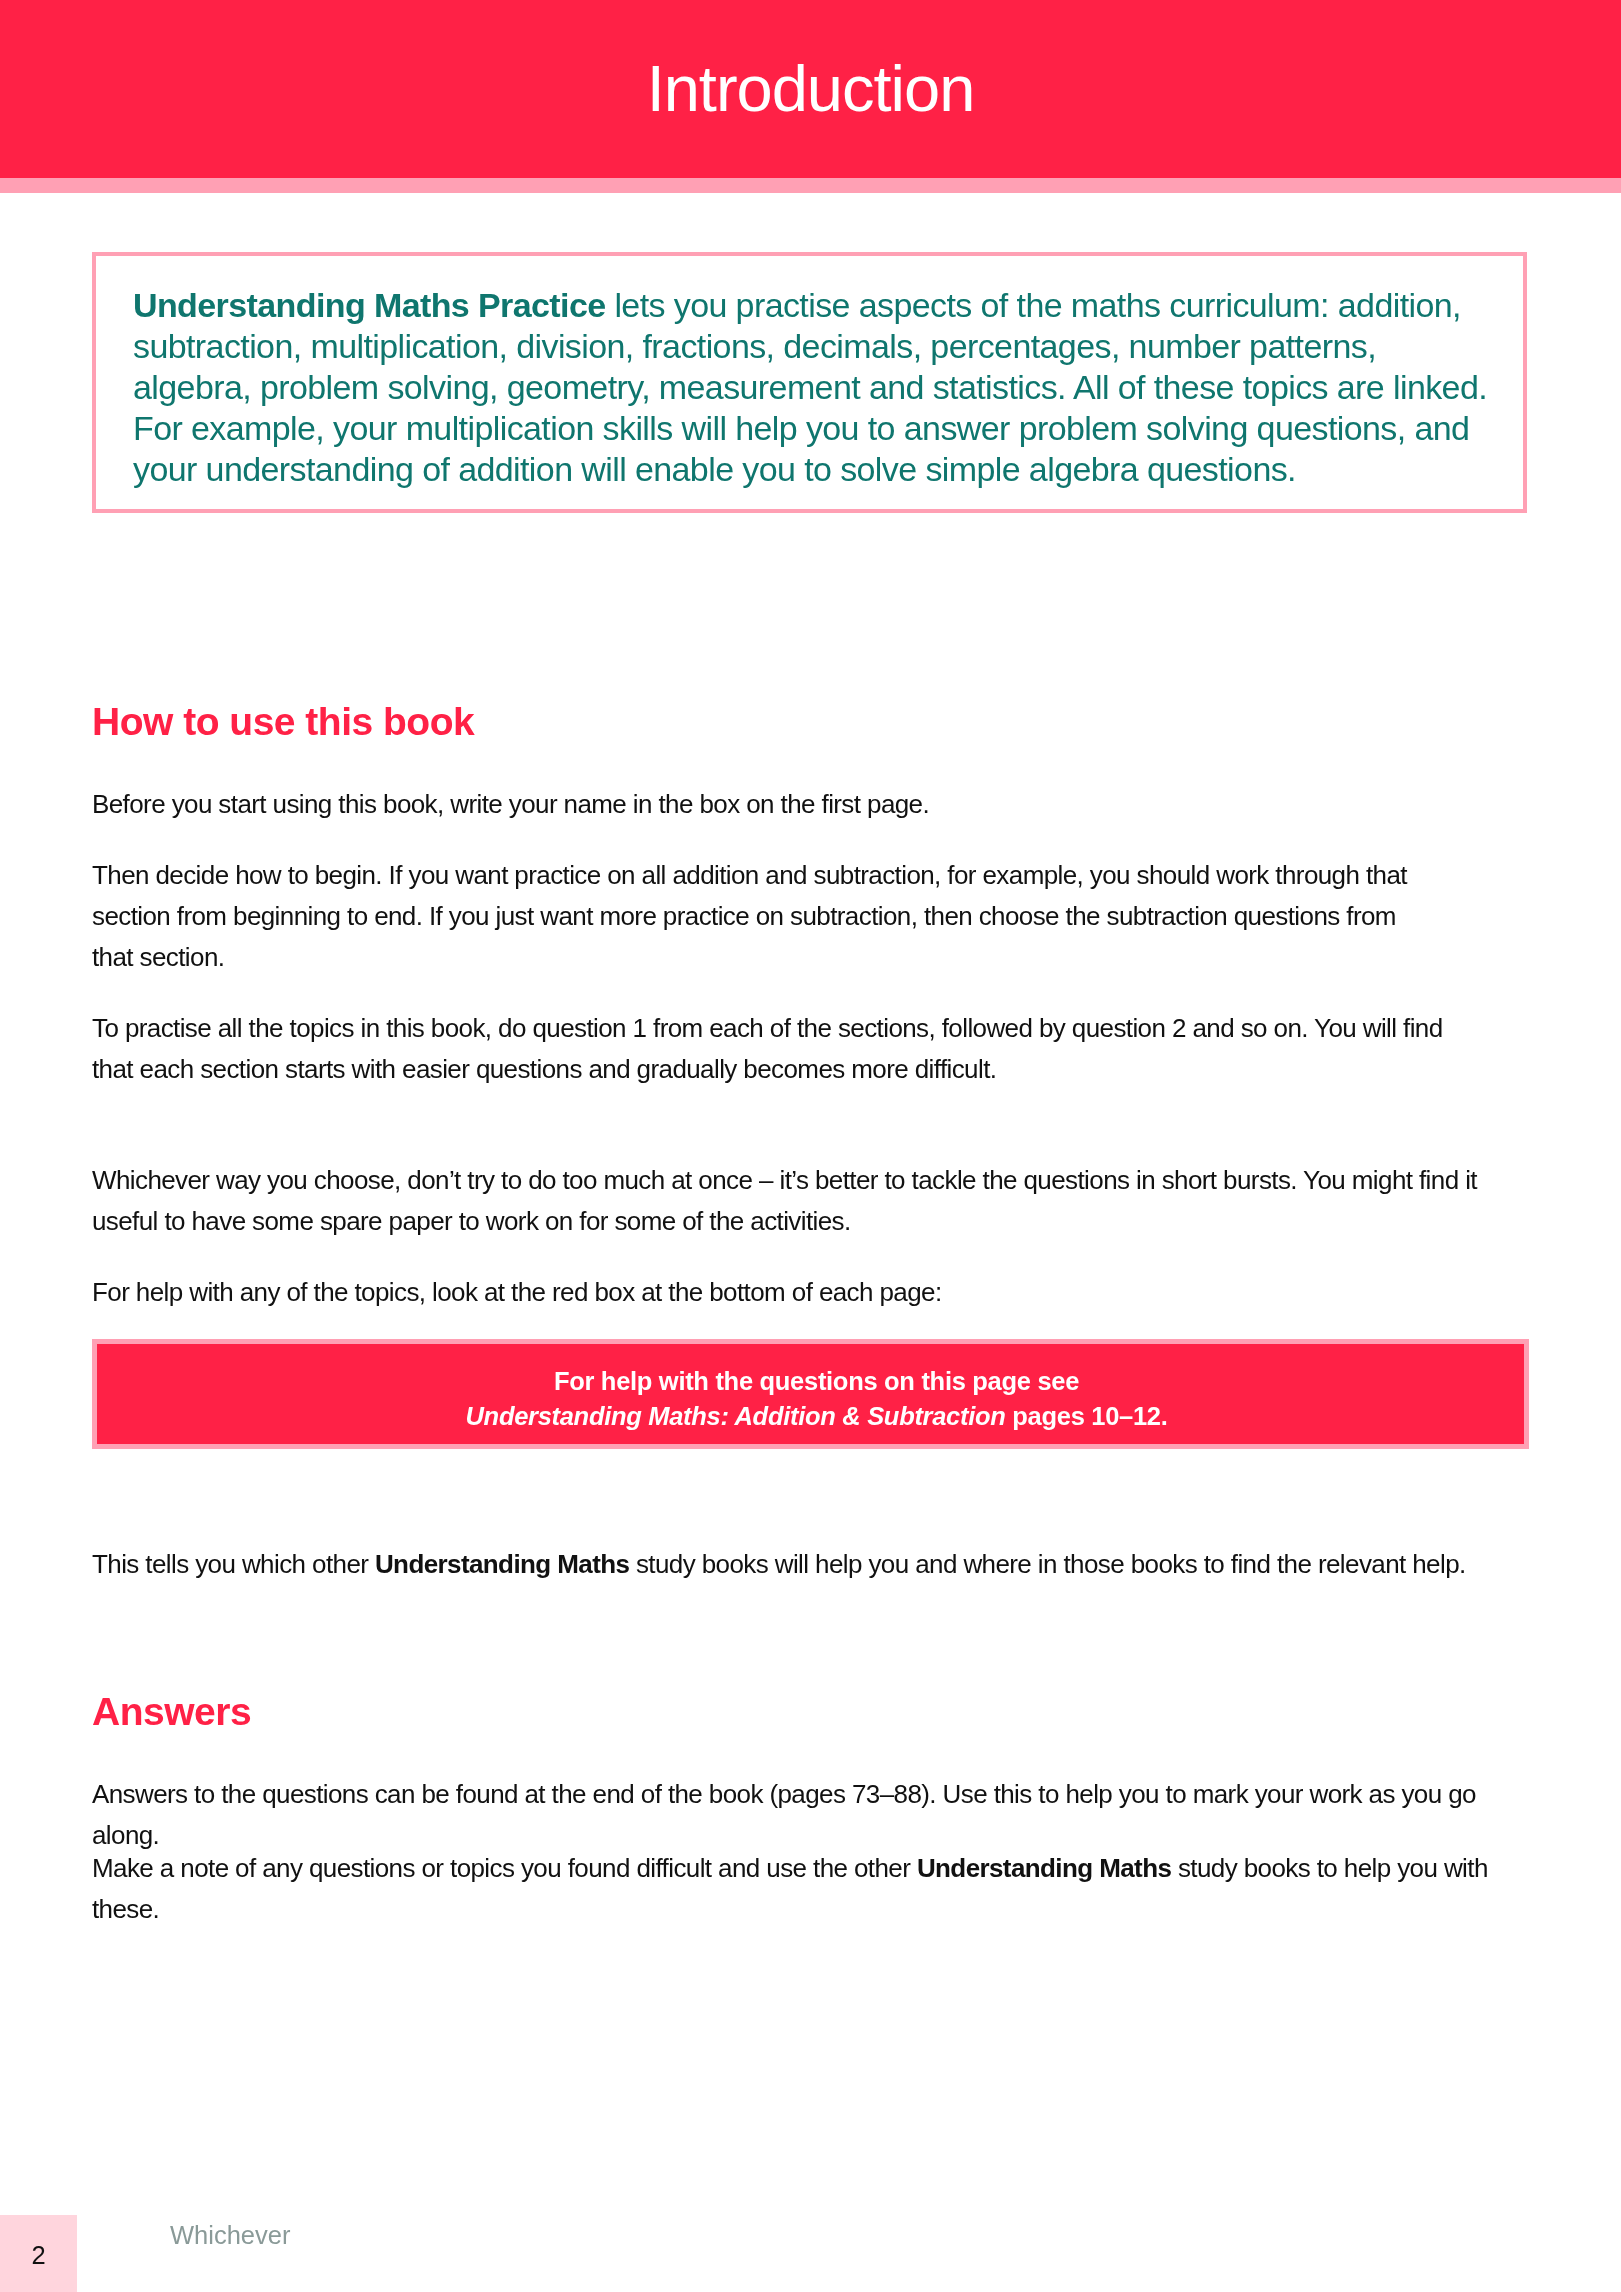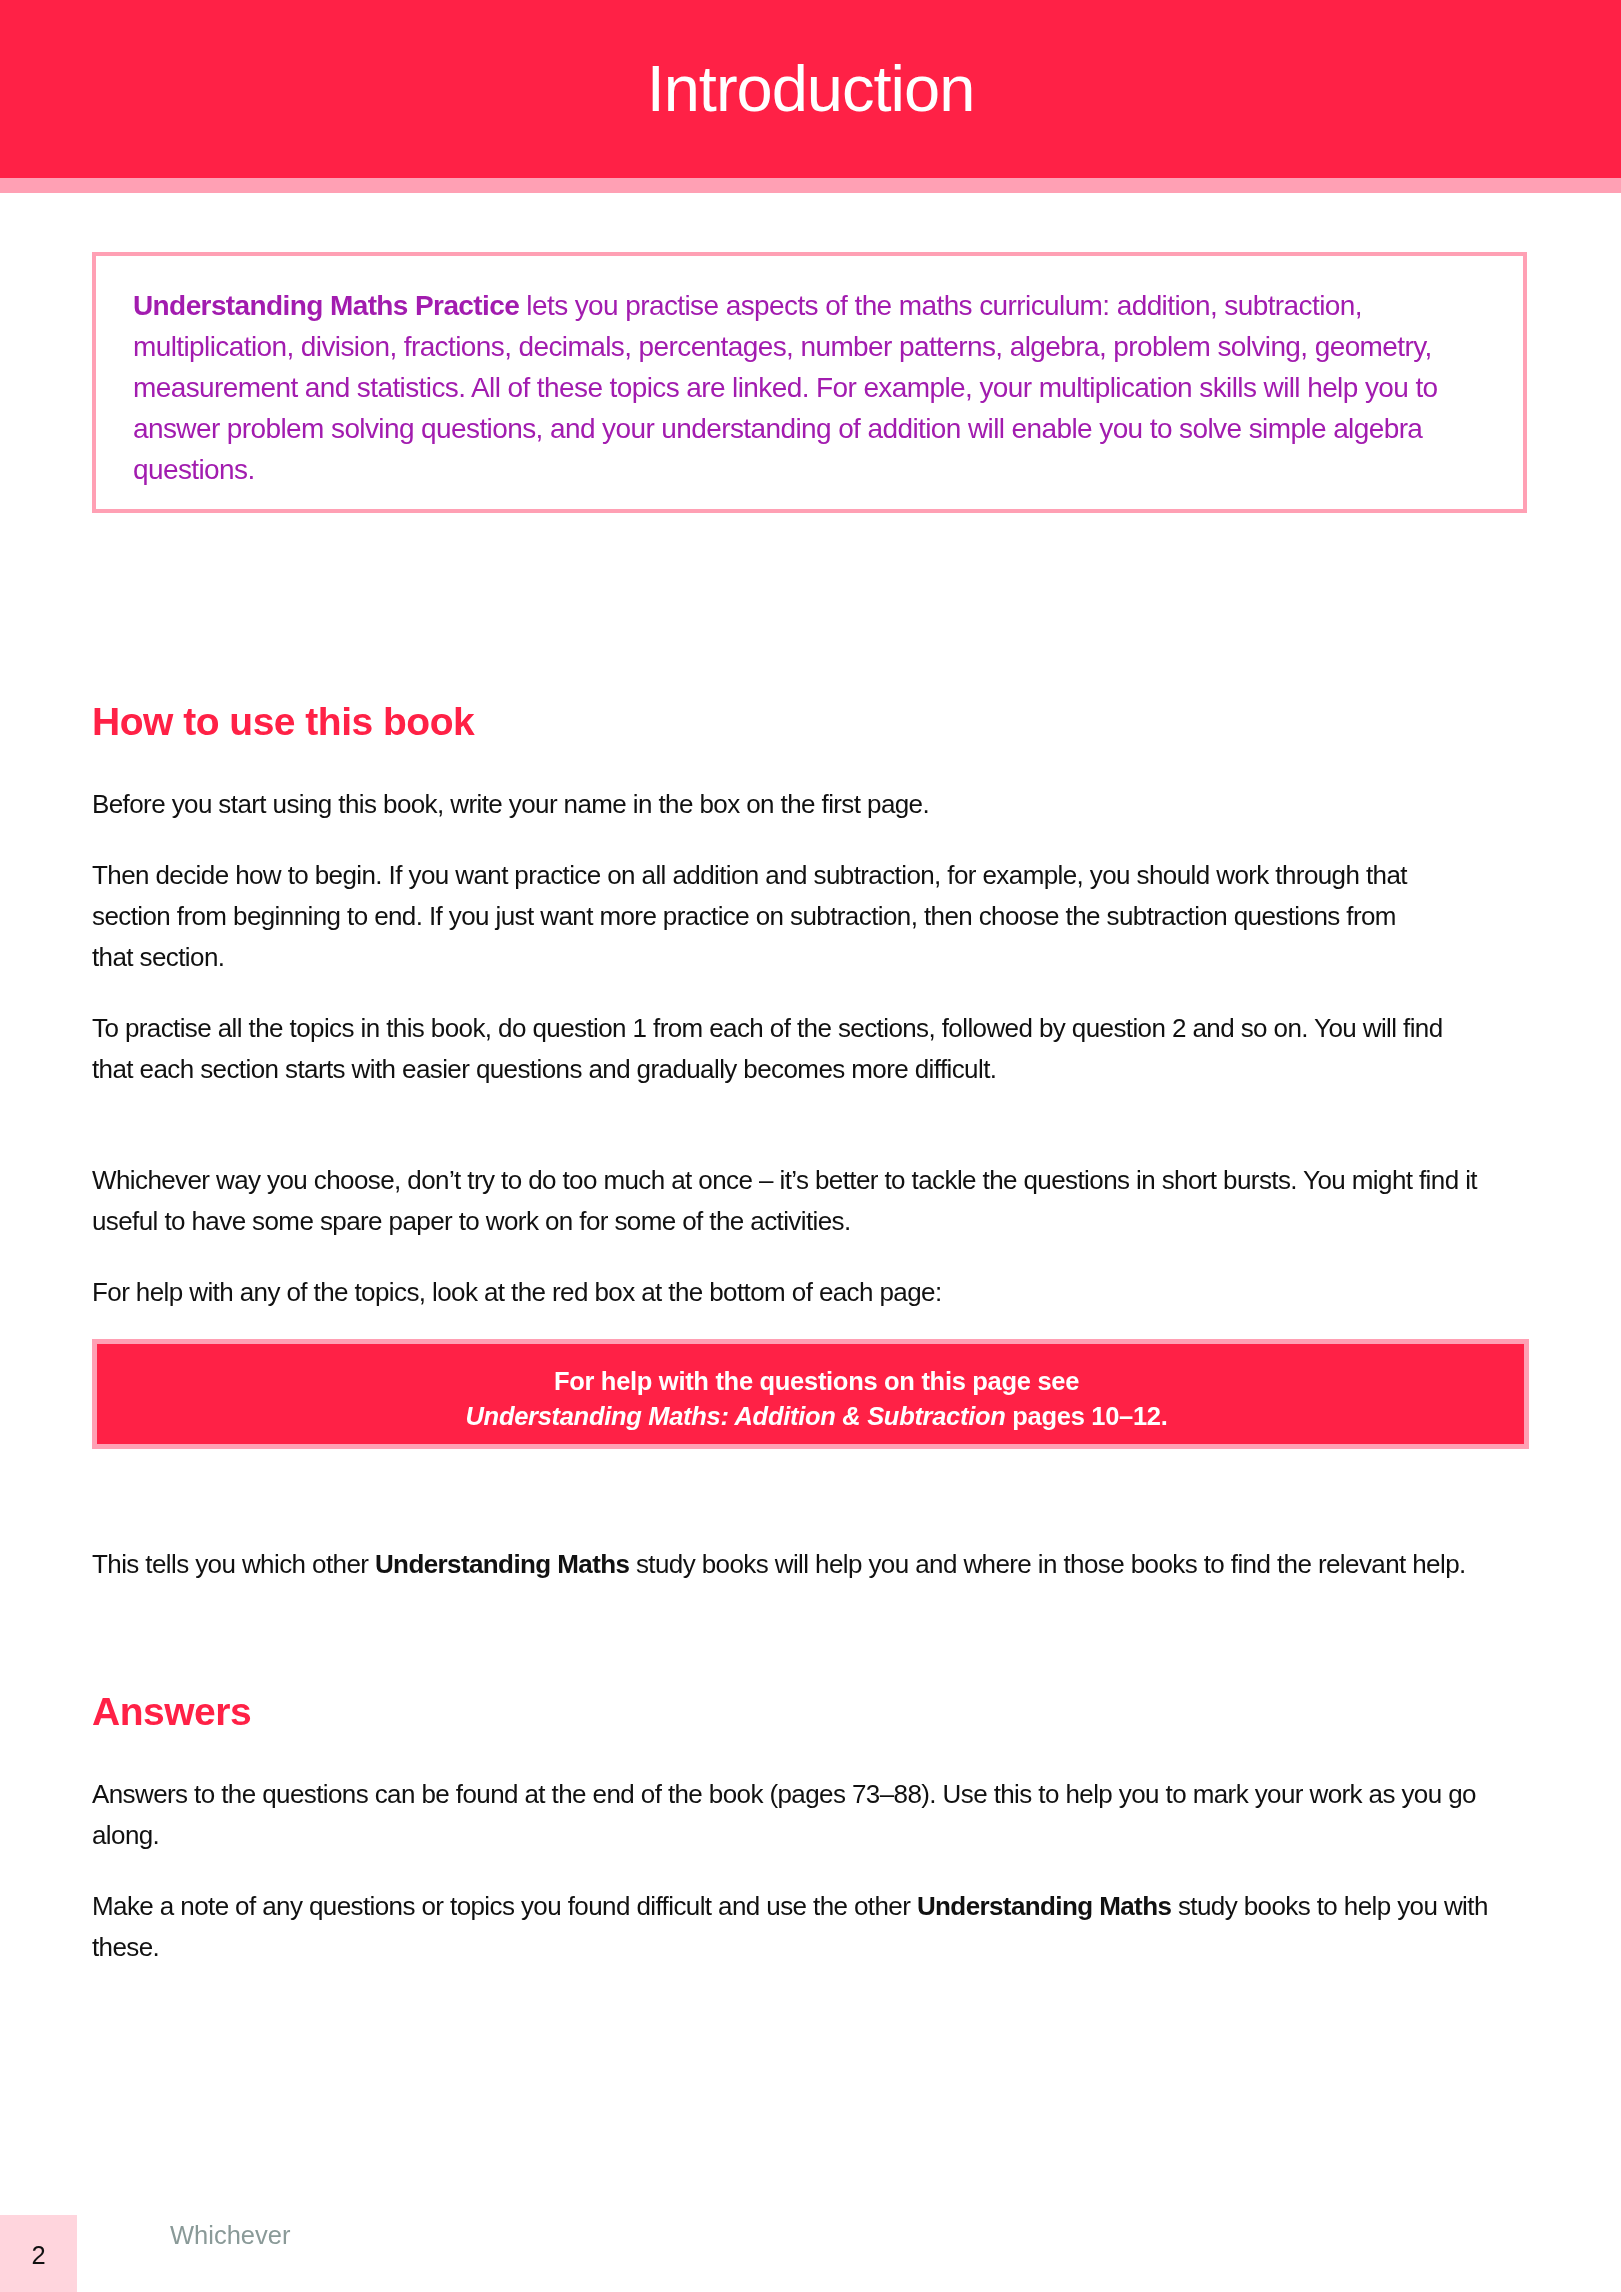--- a/index.html
+++ b/index.html
@@ -20,21 +20,21 @@
     position: absolute; left: 0; top: 51px; width: 1621px; text-align: center;
     color: #ffffff; font-size: 65px; font-weight: normal; letter-spacing: -1px;
     font-family: "Liberation Sans Narrow", "Liberation Sans", sans-serif;
   }
   .intro-box {
     position: absolute; left: 92px; top: 252px; width: 1435px; height: 261px;
     border: 4.9px solid #ffa0b4; box-sizing: border-box;
   }
   .intro-text {
     position: absolute; left: 37px; top: 29px; width: 1362px;
-    font-size: 28px; line-height: 41px; color: #a21caf;
+    font-size: 34px; line-height: 41px; color: #0f766e;
     letter-spacing: -0.6px;
   }
   .intro-text b { font-weight: bold; }
   h2 {
     position: absolute; margin: 0; left: 92px;
     color: #ff2146; font-size: 39px; font-weight: bold; letter-spacing: -0.5px;
   }
   .para {
     position: absolute; left: 92px; width: 1451px; margin: 0;
     font-size: 26px; line-height: 41px; color: #111; letter-spacing: -0.6px;
@@ -77,17 +77,17 @@
 <div class="help-box">
   <div>For help with the questions on this page see</div>
   <div><i>Understanding Maths: Addition &amp; Subtraction</i><span> pages 10–12.</span></div>
 </div>
 
 <p class="para" style="top:1544px; width:1392px;"><span>This tells you which other </span><b>Understanding Maths</b><span> study books will help you and where in those books to find the relevant help.</span></p>
 
 <h2 style="top:1690px;">Answers</h2>
 
 <p class="para" style="top:1774px; width:1431px;">Answers to the questions can be found at the end of the book (pages 73–88). Use this to help you to mark your work as you go along.</p>
-<p class="para" style="top:1886px;"><span>Make a note of any questions or topics you found difficult and use the other </span><b>Understanding Maths</b><span> study books to help you with these.</span></p>
+<p class="para" style="top:1848px;"><span>Make a note of any questions or topics you found difficult and use the other </span><b>Understanding Maths</b><span> study books to help you with these.</span></p>
 
 <div class="page-num-box">2</div>
 <div class="footer-label">Whichever</div>
 
 
 </body></html>

